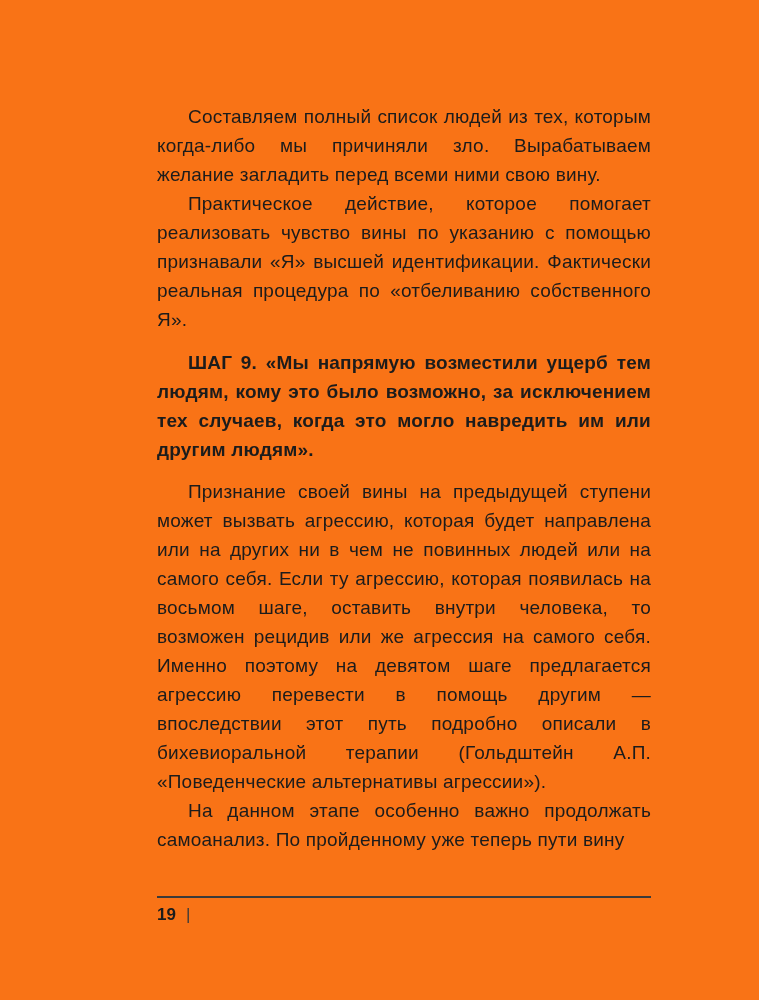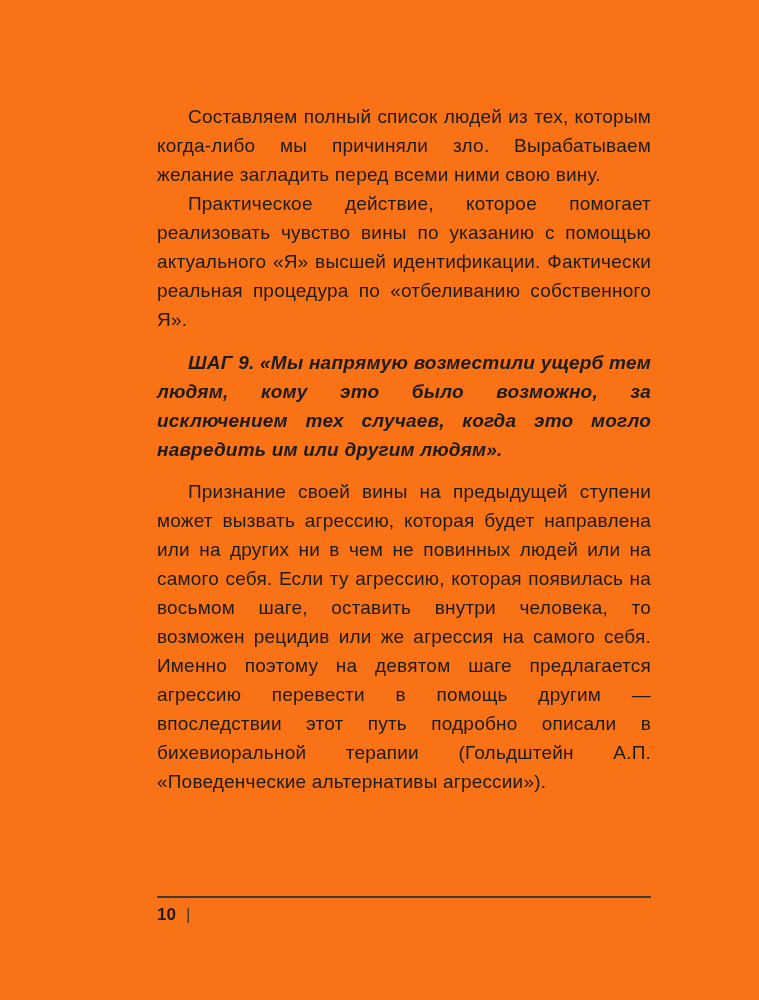--- a/index.html
+++ b/index.html
@@ -25,21 +25,20 @@
   .text-block p {
     margin: 0;
     font-size: 19px;
     line-height: 29px;
     text-align: justify;
     text-indent: 31px;
     letter-spacing: 0.2px;
   }
   .text-block p.step {
     font-weight: bold;
-    font-style: italic;
     margin-top: 14px;
     margin-bottom: 13px;
   }
   .footer {
     position: absolute;
     left: 157px;
     width: 494px;
     top: 896px;
     border-top: 2px solid #3a3a3a;
     padding-top: 7px;
@@ -58,23 +57,24 @@
     color: #3a3a3a;
   }
 </style>
 </head>
 <body>
 
 <div class="page">
 
   <div class="text-block">
     <p>Составляем полный список людей из тех, которым когда-либо мы причиняли зло. Вырабатываем желание загладить перед всеми ними свою вину.</p>
-    <p>Практическое действие, которое помогает реализовать чувство вины по указанию с помощью актуального «Я» высшей идентификации. Фактически реальная процедура по «отбеливанию собственного Я».</p>
+    <p>Практическое действие, которое помогает реализовать чувство вины по указанию с помощью признавали «Я» высшей идентификации. Фактически реальная процедура по «отбеливанию собственного Я».</p>
     <p class="step">ШАГ 9. «Мы напрямую возместили ущерб тем людям, кому это было возможно, за исключением тех случаев, когда это могло навредить им или другим людям».</p>
     <p>Признание своей вины на предыдущей ступени может вызвать агрессию, которая будет направлена или на других ни в чем не повинных людей или на самого себя. Если ту агрессию, которая появилась на восьмом шаге, оставить внутри человека, то возможен рецидив или же агрессия на самого себя. Именно поэтому на девятом шаге предлагается агрессию перевести в помощь другим — впоследствии этот путь подробно описали в бихевиоральной терапии (Гольдштейн А.П. «Поведенческие альтернативы агрессии»).</p>
+    <p>На данном этапе особенно важно продолжать самоанализ. По пройденному уже теперь пути вину</p>
   </div>
 
   <div class="footer">
-    <span class="page-num">10</span>
+    <span class="page-num">19</span>
     <span class="divider">|</span>
   </div>
 
 </div>
 
 </body></html>

